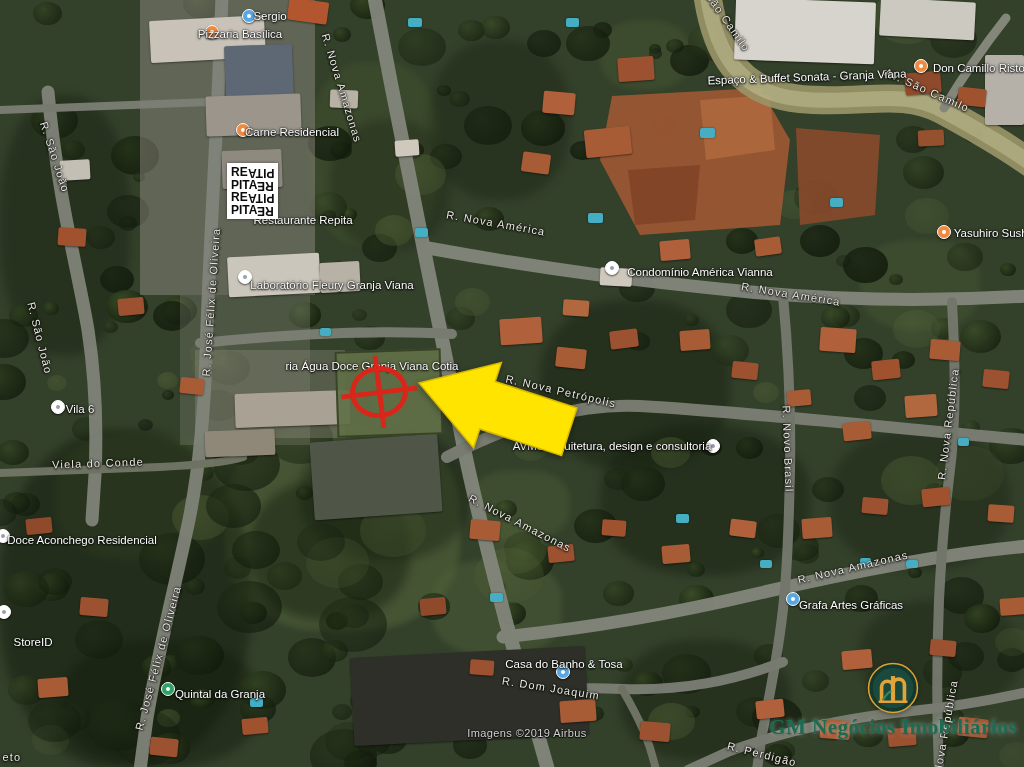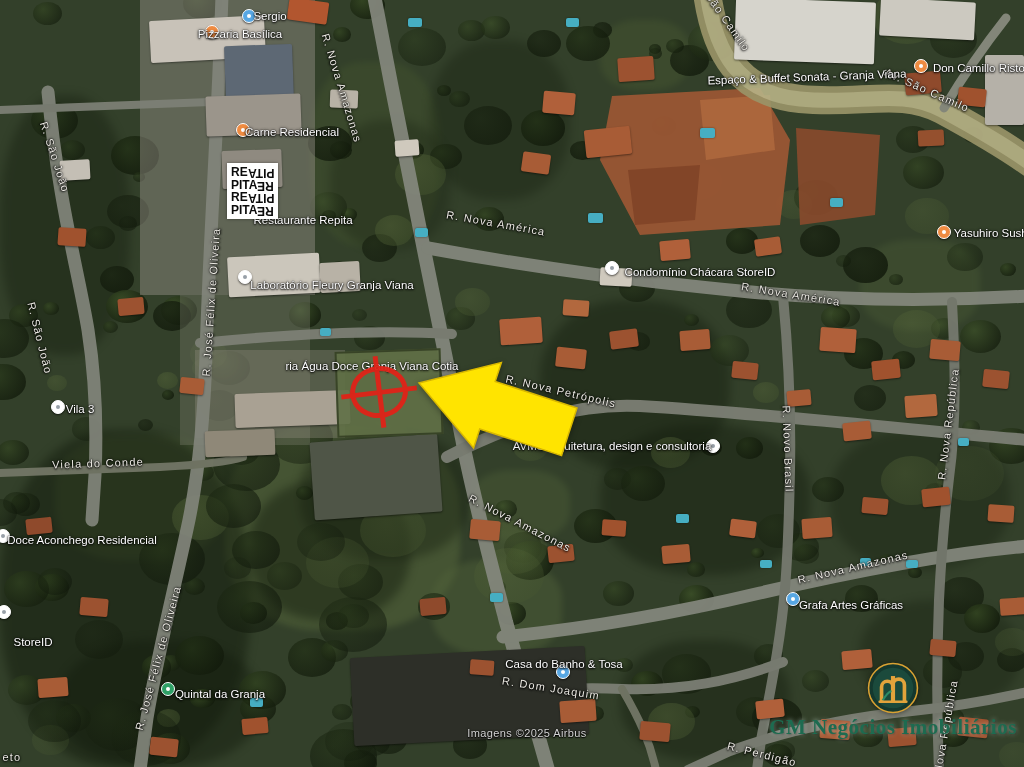--- a/index.html
+++ b/index.html
@@ -450,44 +450,44 @@
       <div class="poi-icon icon-blue" style="left: 249px; top: 16px;"></div>
       <div class="poi-text" style="left: 270px; top: 16px; transform: translate(-50%, -50%) rotate(0deg);">Sergio</div>
       <div class="poi-icon icon-orange" style="left: 212px; top: 32px;"></div>
       <div class="poi-text" style="left: 240px; top: 34px; transform: translate(-50%, -50%) rotate(0deg);">Pizzaria Basílica</div>
       <div class="poi-icon icon-orange" style="left: 243px; top: 130px;"></div>
       <div class="poi-text" style="left: 292px; top: 132px; transform: translate(-50%, -50%) rotate(0deg);">Carne Residencial</div>
       <div class="poi-text" style="left: 303px; top: 220px; transform: translate(-50%, -50%) rotate(0deg);">Restaurante Repita</div>
       <div class="poi-icon icon-white" style="left: 245px; top: 277px;"></div>
       <div class="poi-text" style="left: 332px; top: 285px; transform: translate(-50%, -50%) rotate(0deg);">Laboratório Fleury Granja Viana</div>
       <div class="poi-icon icon-white" style="left: 612px; top: 268px;"></div>
-      <div class="poi-text" style="left: 700px; top: 272px; transform: translate(-50%, -50%) rotate(0deg);">Condomínio Chácara StoreID</div>
+      <div class="poi-text" style="left: 700px; top: 272px; transform: translate(-50%, -50%) rotate(0deg);">Condomínio América Vianna</div>
       <div class="poi-text" style="left: 372px; top: 366px; transform: translate(-50%, -50%) rotate(0deg);">ria Água Doce Granja Viana Cotia</div>
       <div class="poi-text" style="left: 807px; top: 77px; transform: translate(-50%, -50%) rotate(-2deg);">Espaço &amp; Buffet Sonata - Granja Viana</div>
       <div class="poi-icon icon-orange" style="left: 921px; top: 66px;"></div>
       <div class="poi-text" style="left: 992px; top: 68px; transform: translate(-50%, -50%) rotate(0deg);">Don Camillo Ristorante</div>
       <div class="poi-icon icon-orange" style="left: 944px; top: 232px;"></div>
       <div class="poi-text" style="left: 992px; top: 233px; transform: translate(-50%, -50%) rotate(0deg);">Yasuhiro Sushi</div>
       <div class="poi-icon icon-white" style="left: 713px; top: 446px;"></div>
       <div class="poi-text" style="left: 612px; top: 446px; transform: translate(-50%, -50%) rotate(0deg);">AVMS arquitetura, design e consultoria</div>
       <div class="poi-icon icon-white" style="left: 58px; top: 407px;"></div>
-      <div class="poi-text" style="left: 80px; top: 409px; transform: translate(-50%, -50%) rotate(0deg);">Vila 3</div>
+      <div class="poi-text" style="left: 80px; top: 409px; transform: translate(-50%, -50%) rotate(0deg);">Vila 6</div>
       <div class="poi-icon icon-white" style="left: 3px; top: 536px;"></div>
       <div class="poi-text" style="left: 82px; top: 540px; transform: translate(-50%, -50%) rotate(0deg);">Doce Aconchego Residencial</div>
       <div class="poi-icon icon-white" style="left: 4px; top: 612px;"></div>
       <div class="poi-text" style="left: 33px; top: 642px; transform: translate(-50%, -50%) rotate(0deg);">StoreID</div>
       <div class="poi-icon icon-green" style="left: 168px; top: 689px;"></div>
       <div class="poi-text" style="left: 220px; top: 694px; transform: translate(-50%, -50%) rotate(0deg);">Quintal da Granja</div>
       <div class="poi-icon icon-blue" style="left: 563px; top: 672px;"></div>
       <div class="poi-text" style="left: 564px; top: 664px; transform: translate(-50%, -50%) rotate(0deg);">Casa do Banho &amp; Tosa</div>
       <div class="poi-icon icon-blue" style="left: 793px; top: 599px;"></div>
       <div class="poi-text" style="left: 851px; top: 605px; transform: translate(-50%, -50%) rotate(0deg);">Grafa Artes Gráficas</div>
     </div>
 
-  <div id="attribution">Imagens ©2025 Airbus</div>
+  <div id="attribution">Imagens ©2019 Airbus</div>
 
   <div id="marker">
     <div class="mk-ring" style="border-color: rgb(224, 35, 24);"></div>
     <div class="mk-h mkbar" style="background: rgb(224, 35, 24);"></div>
     <div class="mk-v mkbar" style="background: rgb(224, 35, 24);"></div>
   </div>
 
   <svg id="arrow" width="240" height="170">
     <polygon id="arrow-poly" points="14,58 86,13 86,33 172,33 172,83 86,83 86,103" transform="rotate(18 14 58)" stroke-width="1.5" fill="#ffe400" stroke="#d9b800"></polygon>
   </svg>

